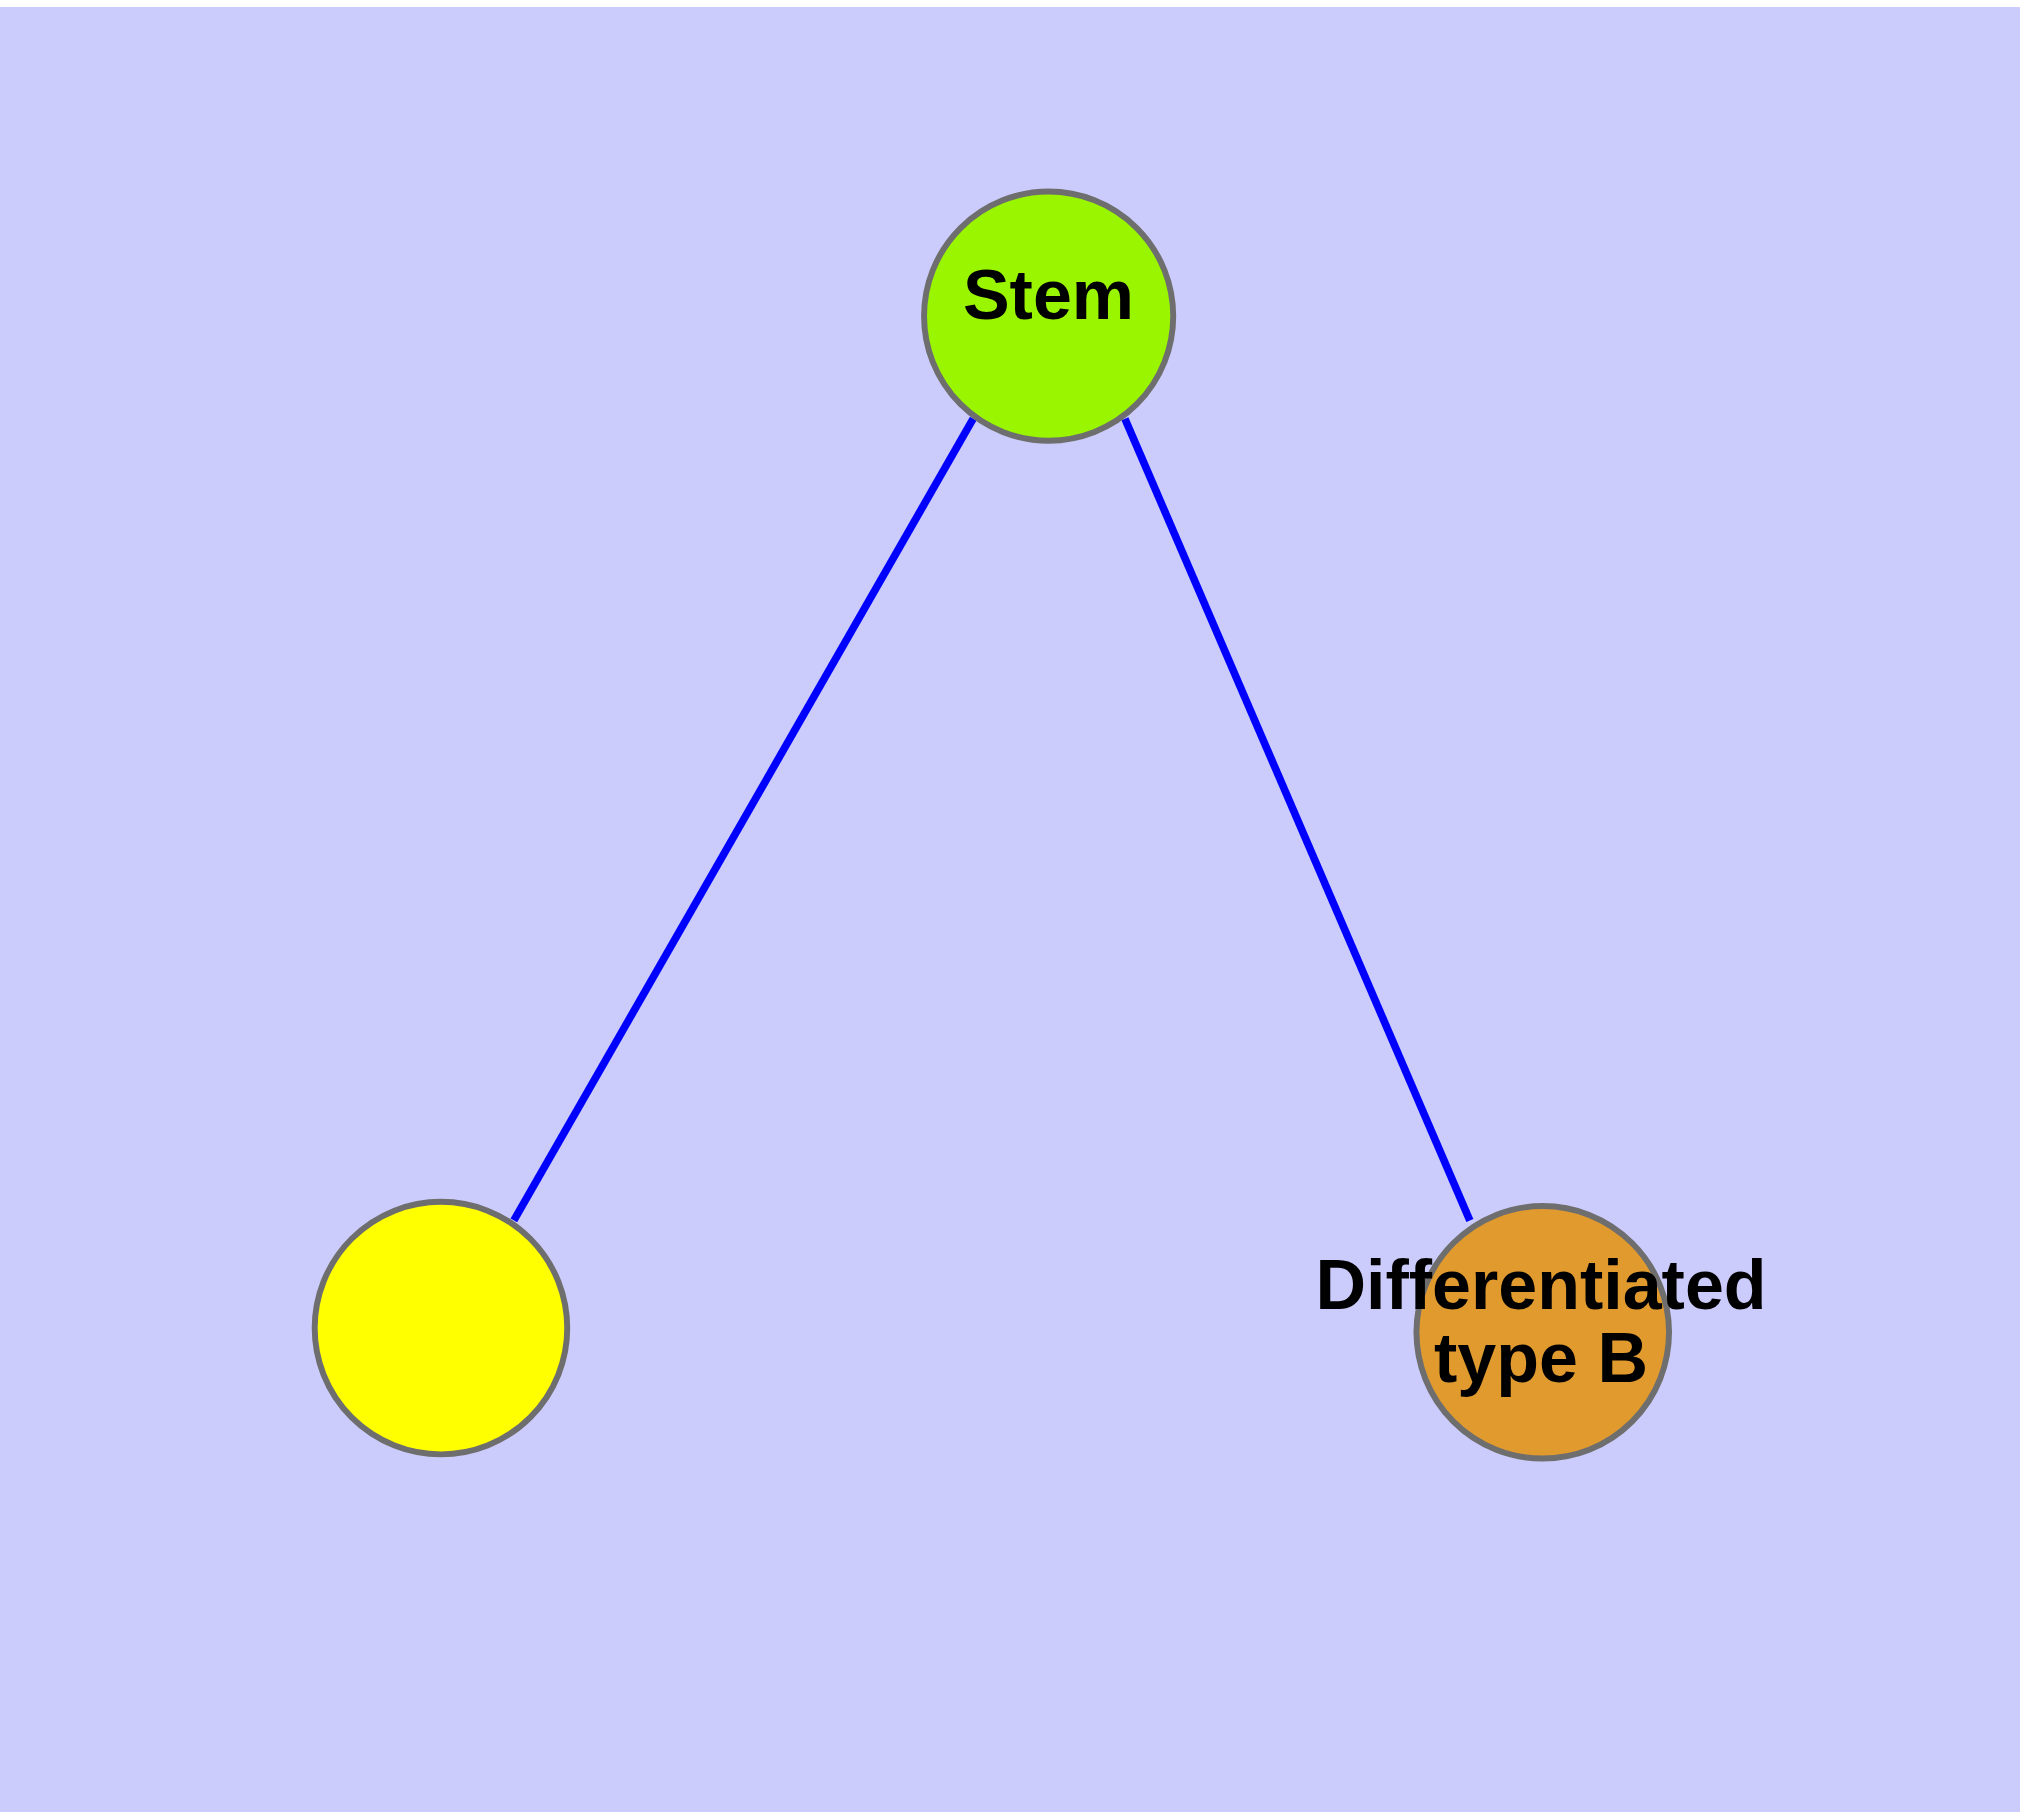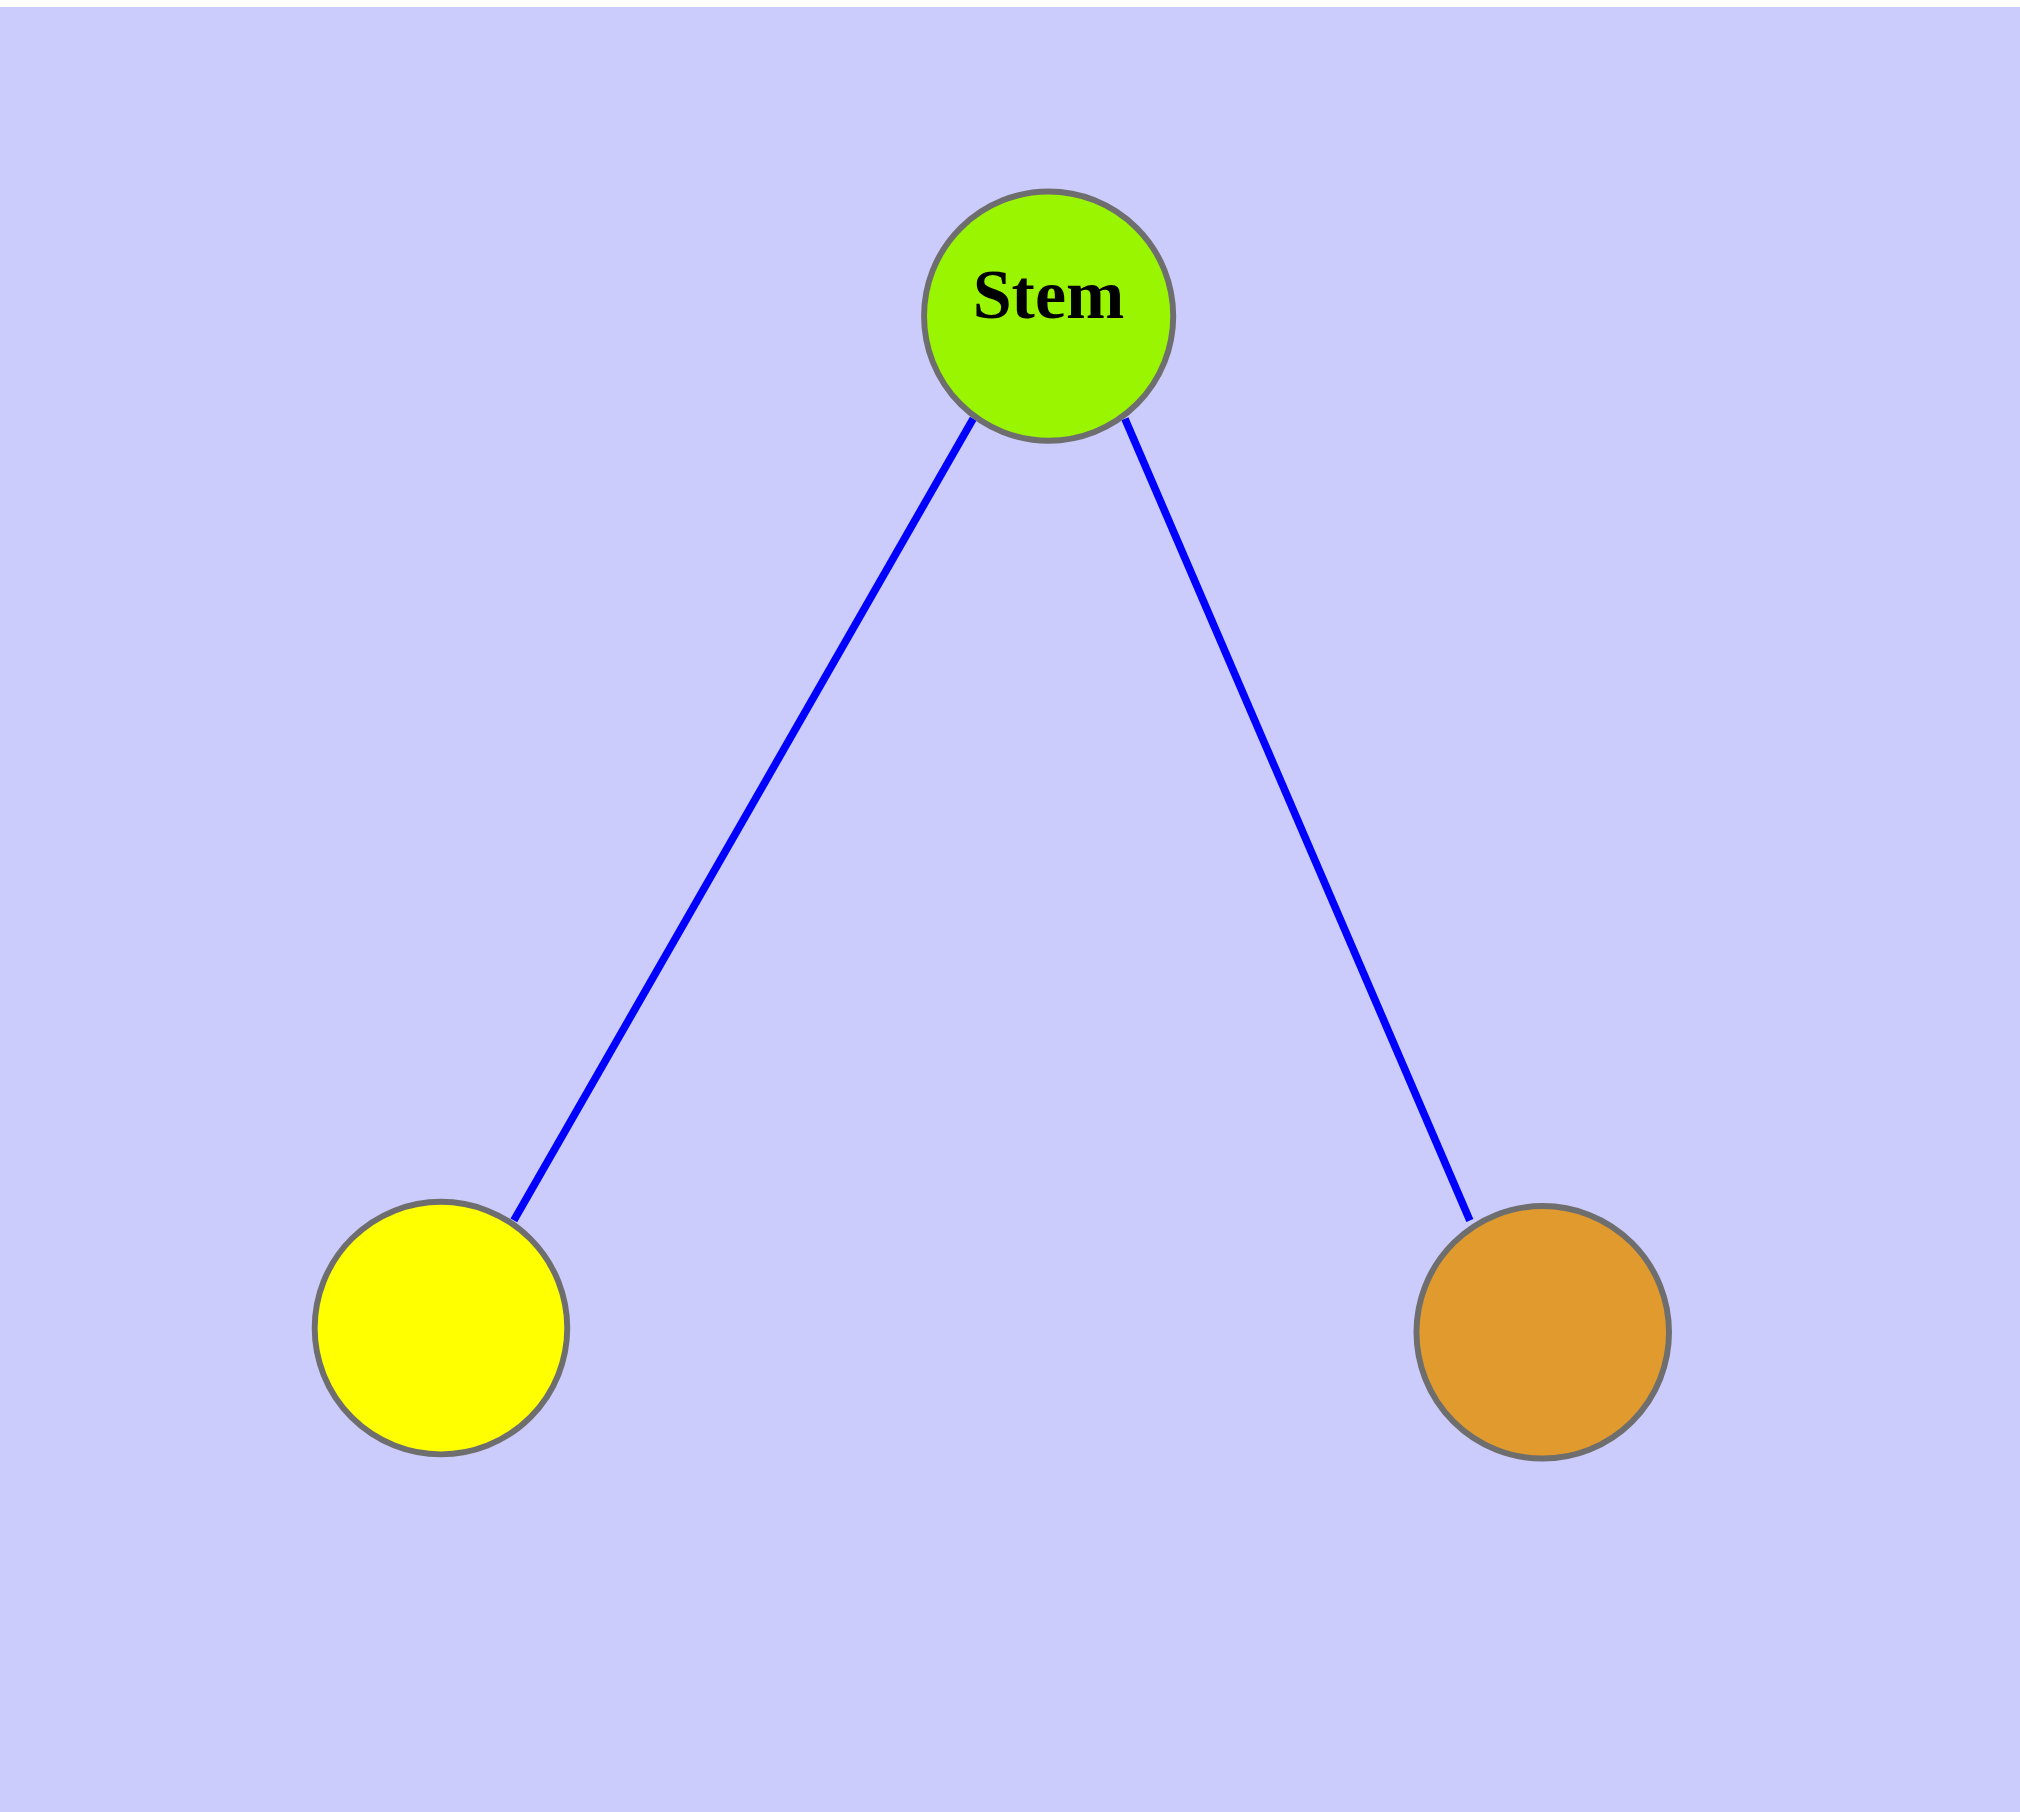--- a/index.html
+++ b/index.html
@@ -31,21 +31,21 @@
     height: 1812px;
   }
   .node-label {
     position: absolute;
     text-align: center;
     color: #000000;
     font-weight: bold;
     line-height: 1.04;
     white-space: pre;
     pointer-events: none;
-    font-family: Liberation Serif, serif;
+    font-family: Liberation Sans, sans-serif;
   }
   #label-stem {
     font-size: 70px;
     left: 794px;
     top: 259px;
     width: 509px;
   }
   #label-diff-a {
     font-size: 70px;
     left: 170px;
@@ -75,15 +75,17 @@
     <g>
       <circle cx="1237" cy="373" r="147" fill="#99f500" stroke="#6e6e6e" stroke-width="7"></circle>
       <circle cx="520" cy="1567" r="149" fill="#ffff00" stroke="#6e6e6e" stroke-width="7"></circle>
       <circle cx="1820" cy="1572" r="149" fill="#e09a2e" stroke="#6e6e6e" stroke-width="7"></circle>
     </g>
   </svg>
 
   <div class="node-label" id="label-stem">Stem</div>
 
 
+  <div class="node-label" id="label-diff-b"><span>Differentiated</span>
+<span>type B</span></div>
 
 </div>
 
 
 </body></html>

